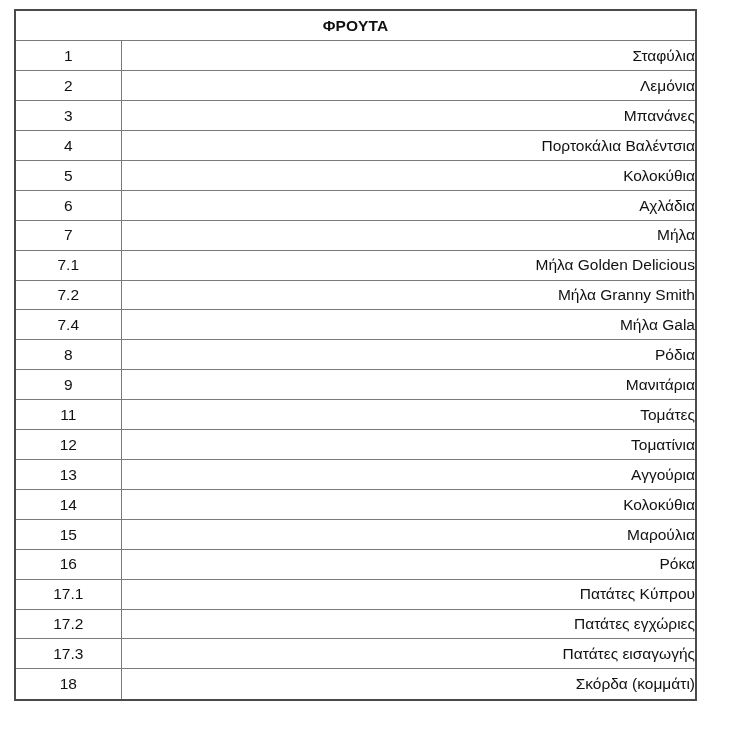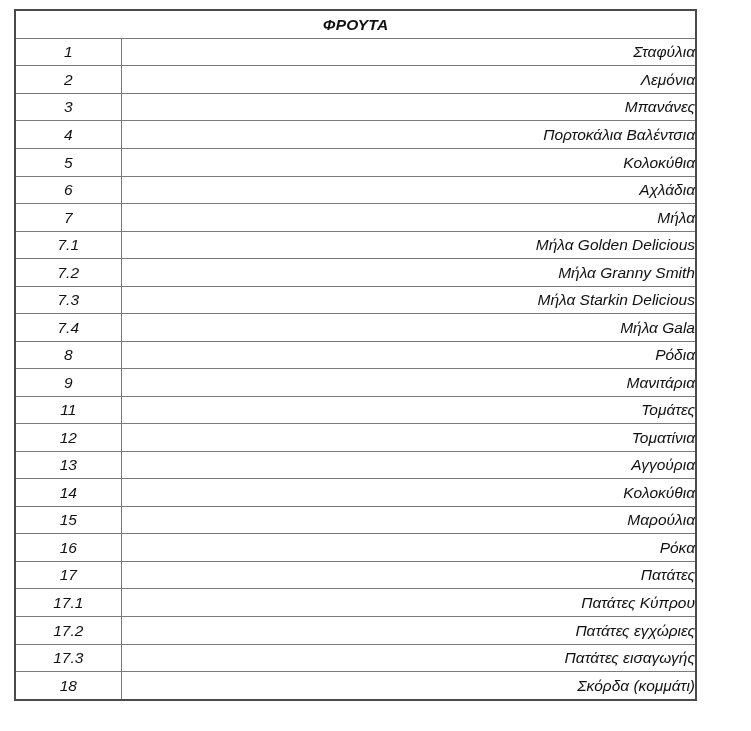--- a/index.html
+++ b/index.html
@@ -13,21 +13,20 @@
     width:751px;height:731px;
     background:var(--bg);
     font-family:"Liberation Sans",sans-serif;
     color:var(--text);
     overflow:hidden;
   }
   .page{
     position:relative;
     width:751px;height:600px;
     background:var(--bg);
-    font-style:italic;
   }
   table.price-table{
     position:absolute;
     left:14px;top:9px;
     width:683px;height:692px;
     border-collapse:collapse;
     table-layout:fixed;
     border:2px solid var(--border-outer);
   }
   table.price-table td{
@@ -93,24 +92,20 @@
         </tr>
         <tr>
           <td class="num">7.1</td>
           <td class="name">Μήλα Golden Delicious</td>
         </tr>
         <tr>
           <td class="num">7.2</td>
           <td class="name">Μήλα Granny Smith</td>
         </tr>
         <tr>
-          <td class="num">7.3</td>
-          <td class="name">Μήλα Starkin Delicious</td>
-        </tr>
-        <tr>
           <td class="num">7.4</td>
           <td class="name">Μήλα Gala</td>
         </tr>
         <tr>
           <td class="num">8</td>
           <td class="name">Ρόδια</td>
         </tr>
         <tr>
           <td class="num">9</td>
           <td class="name">Μανιτάρια</td>
@@ -133,24 +128,20 @@
         </tr>
         <tr>
           <td class="num">15</td>
           <td class="name">Μαρούλια</td>
         </tr>
         <tr>
           <td class="num">16</td>
           <td class="name">Ρόκα</td>
         </tr>
         <tr>
-          <td class="num">17</td>
-          <td class="name">Πατάτες</td>
-        </tr>
-        <tr>
           <td class="num">17.1</td>
           <td class="name">Πατάτες Κύπρου</td>
         </tr>
         <tr>
           <td class="num">17.2</td>
           <td class="name">Πατάτες εγχώριες</td>
         </tr>
         <tr>
           <td class="num">17.3</td>
           <td class="name">Πατάτες εισαγωγής</td>

